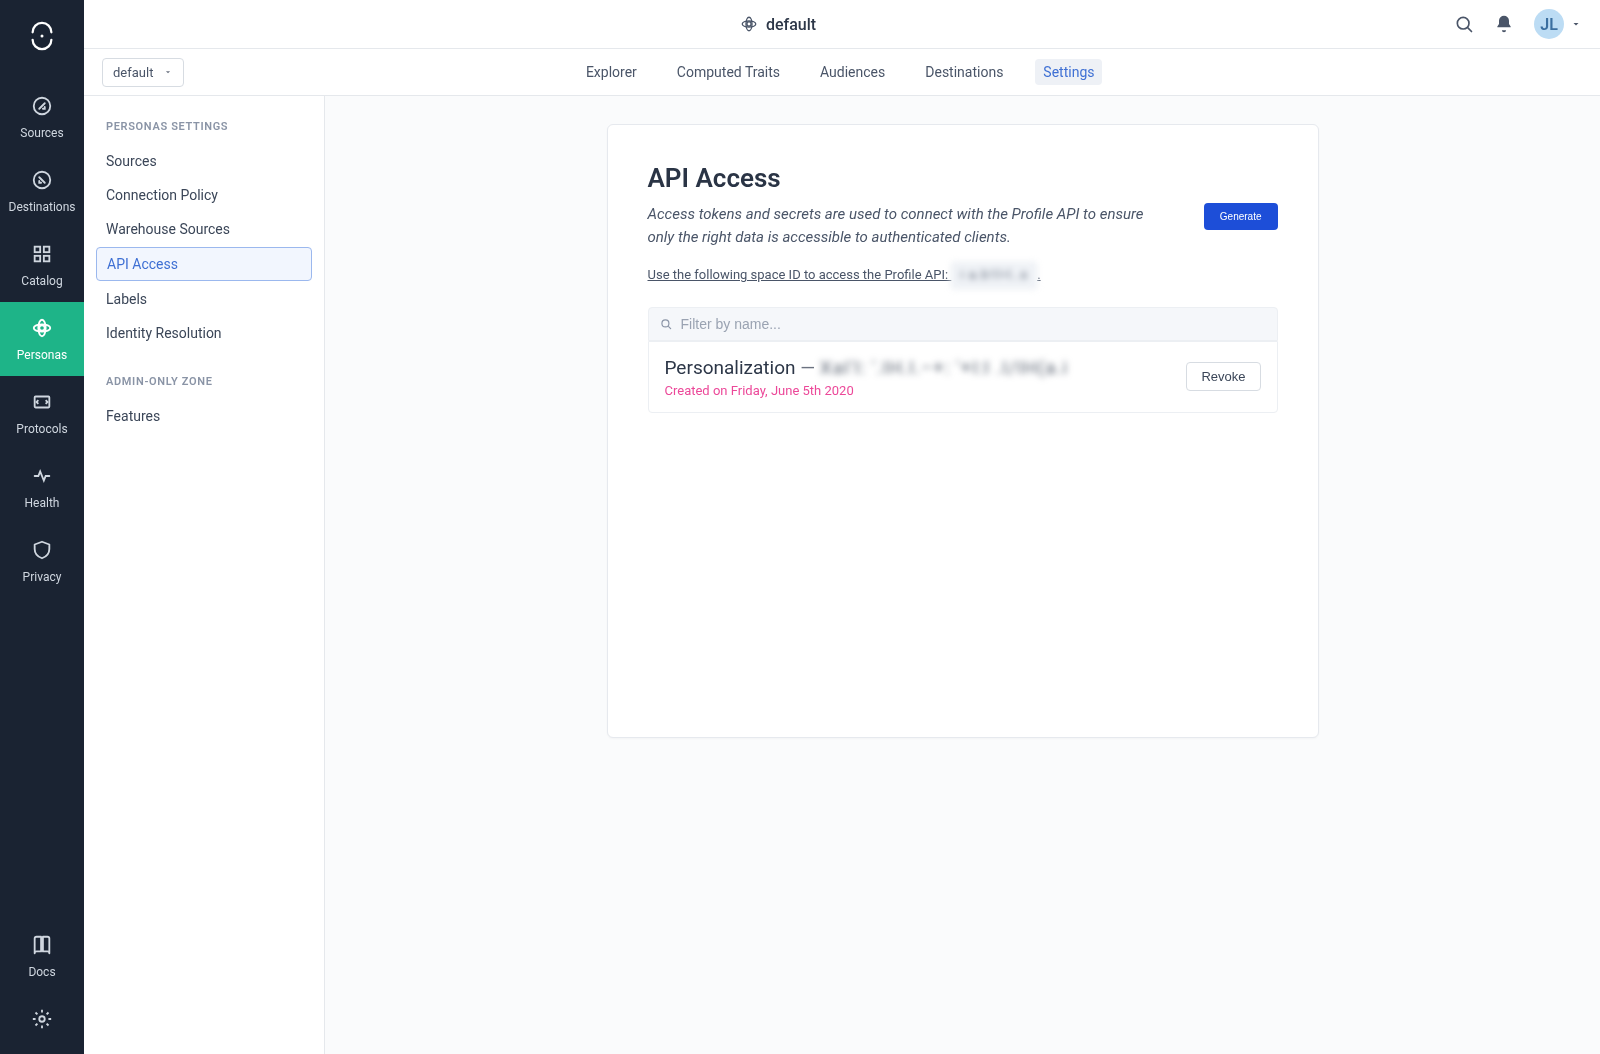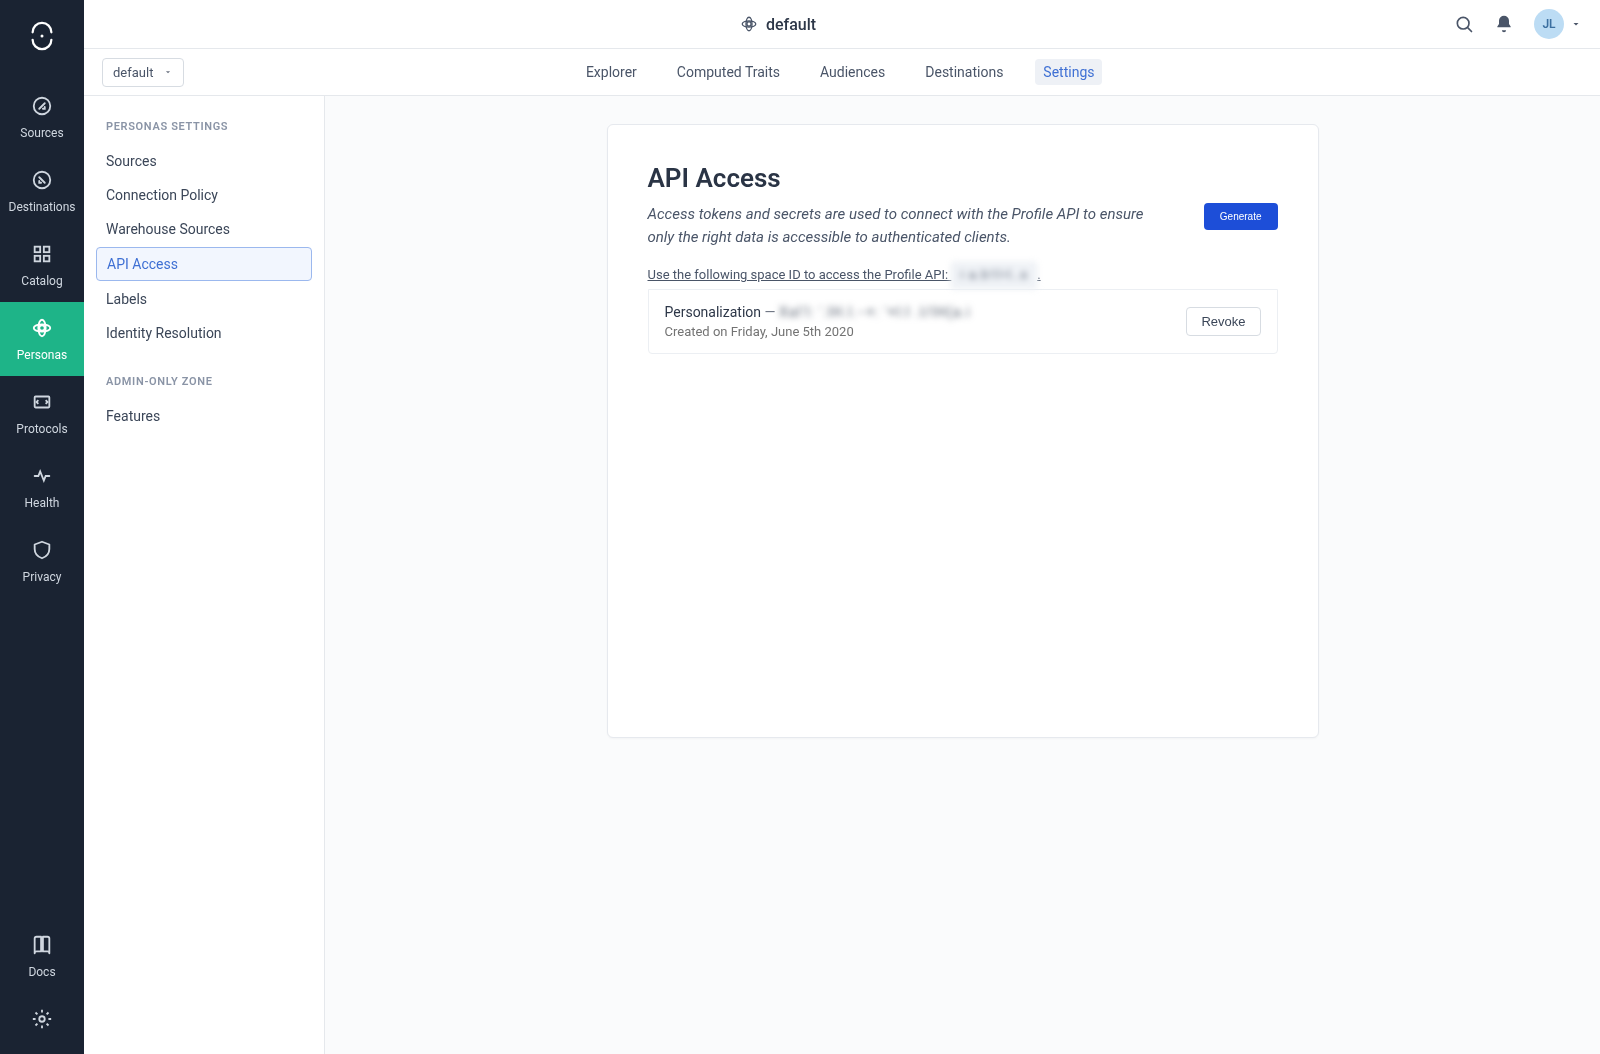--- a/index.html
+++ b/index.html
@@ -19,21 +19,21 @@
 
   
   .main-col { flex:1; display:flex; flex-direction:column; min-width:0;}
 
   
   .topbar { height: 49px; background:#fff; border-bottom: 1px solid #e5e8ec; display:flex; align-items:center; padding: 0 18px; }
   .topbar-center { flex:1; display:flex; align-items:center; justify-content:center; gap:8px; font-size:16px; color:#2d3748; font-weight:500;}
   .topbar-center svg { color:#4a5568; }
   .topbar-actions { display:flex; align-items:center; gap:20px; }
   .icon-btn { cursor:pointer; color:#4a5568; display:flex; align-items:center; }
-  .avatar { width:30px; height:30px; border-radius:50%; background:#bcdcf4; color:#3b6fa0; display:flex; align-items:center; justify-content:center; font-size:12px; font-weight:600;}
+  .avatar { width:30px; height:30px; border-radius:50%; background:#bcdcf4; color:#3b6fa0; display:flex; align-items:center; justify-content:center; font-size:16px; font-weight:600;}
   .avatar-wrap { display:flex; align-items:center; gap:6px; cursor:pointer; }
   .chev { color:#4a5568; }
 
   
   .subbar { height: 47px; background:#fff; border-bottom:1px solid #e5e8ec; display:flex; align-items:center; padding: 0 18px;}
   .space-switch { display:inline-flex; align-items:center; gap:10px; border:1px solid #d7dce2; border-radius:4px; padding: 6px 10px; font-size:13px; color:#4a5568; cursor:pointer; background:#fff;}
   .tabs { flex:1; display:flex; justify-content:center; gap:24px; }
   .tab { font-size:14px; color:#4a5568; cursor:pointer; padding:5px 8px; border-radius:4px;}
   .tab.active { background:#eef1f6; color:#3f70d4; }
 
@@ -56,24 +56,24 @@
   .spaceid-line { font-size:13px; color:#4a5568; margin-top:14px; line-height:1.6;text-decoration:underline;}
   .spaceid-chip { display:inline-block; background:#f0f3f7; border:1px solid #e4e8ee; border-radius:3px; padding:2px 8px; color:#5a6475; vertical-align:baseline; filter: blur(3px); letter-spacing:1px; user-select:none;}
 
   .filter-bar { margin: 18px 40px 0 40px; background:#f5f7fa; border:1px solid #eceff3; border-radius:4px 4px 0 0; display:flex; align-items:center; padding: 8px 10px; gap:8px;}
   .filter-bar input { border:none; background:transparent; outline:none; font-size:14px; color:#4a5568; flex:1; }
   .filter-bar input::placeholder { color:#9aa3b2; }
   .filter-bar svg { color:#8a94a6;}
 
   .token-row { margin: 0 40px; border:1px solid #eceff3; border-top:1px solid #eceff3; padding: 14px 16px; display:flex; align-items:center; justify-content:space-between; border-radius:0 0 4px 4px;}
   .token-info { display:flex; flex-direction:column; gap:4px;}
-  .token-title { font-size:14px; color:#2d3748;}
+  .token-title { font-size:19px; color:#2d3748;}
   .token-title .sep { color:#6b7280; }
   .token-secret { filter: blur(3px); color:#5b6472; letter-spacing: 1px; user-select:none;}
-  .token-sub { font-size:13px; color:#737373;}
+  .token-sub { font-size:13px; color:#ec4899;}
   .revoke-btn { background:#fff; border:1px solid #d7dce2; border-radius:4px; font-size:13px; color:#3b4658; padding:6px 14px; cursor:pointer;}
 
   svg { display:block; }
 </style>
 </head>
 <body>
 
 <div class="app">
 
   <nav class="rail">
@@ -261,20 +261,29 @@
               <div class="header-row">
                 <p class="card-desc">Access tokens and secrets are used to connect with the Profile API to ensure only the right data is accessible to authenticated clients.</p>
                 <button class="gen-btn">Generate</button>
               </div>
               <p class="spaceid-line">
                 <span>Use the following space ID to access the Profile API: </span>
                 <span class="spaceid-chip">i a.b1l•l..s</span><span>.</span>
               </p>
             </div>
 
+            <div class="filter-bar">
+              <span>
+                <svg width="14" height="14" viewBox="0 0 24 24" fill="none" stroke="currentColor" stroke-width="2" stroke-linecap="round">
+                    <circle cx="11" cy="11" r="6"></circle>
+                    <path d="M20 20l-3.5-3.5"></path>
+                  </svg>
+              </span>
+              <input type="text" placeholder="Filter by name..." style="">
+            </div>
 
             <div class="token-row">
               <div class="token-info">
                 <div class="token-title">
                   <span>Personalization</span><span class="sep"> — </span><span class="token-secret">XaI'I: '.IH.I.−+: '+I:I .I/IH(a.i</span>
                 </div>
                 <div class="token-sub">Created on Friday, June 5th 2020</div>
               </div>
               <button class="revoke-btn">Revoke</button>
             </div>

